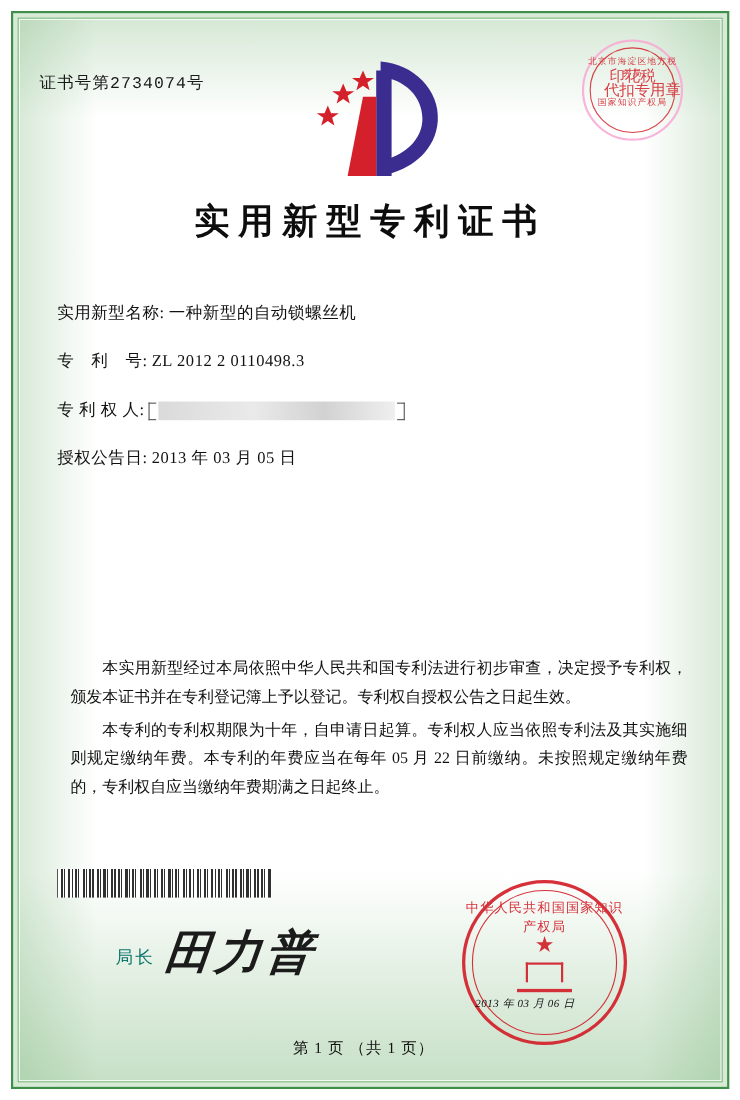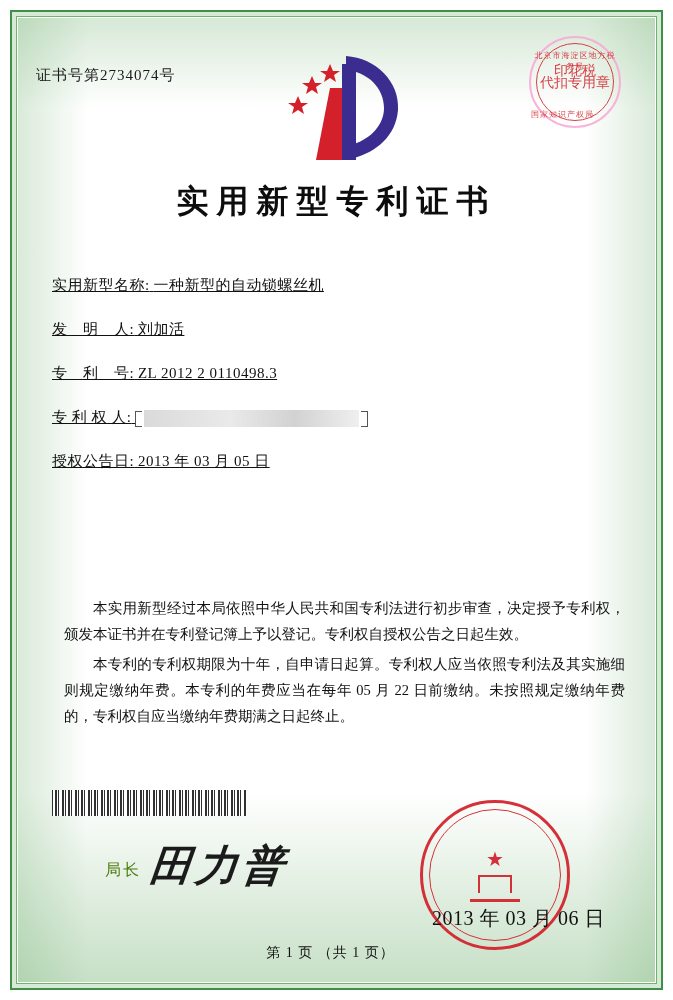--- a/index.html
+++ b/index.html
@@ -63,20 +63,21 @@
 
   
   .cert-no {
     position: absolute;
     left: 36px;
     top: 66px;
     font-size: 15px;
     letter-spacing: 1px;
     color: #1a1a1a;
     white-space: nowrap;
+    font-family: Liberation Mono, monospace;
   }
 
   
   .logo {
     position: absolute;
     left: 268px;
     top: 48px;
     width: 150px;
     height: 120px;
   }
@@ -103,32 +104,32 @@
   .stamp-tax .txt {
     position: absolute;
     left: 0; right: 0;
     text-align: center;
     font-size: 14px;
     line-height: 10px;
     font-family: "Liberation Serif", serif;
     letter-spacing: 0;
   }
   .stamp-tax .txt.l1 { top: 28px; }
-  .stamp-tax .txt.l2 { top: 40px; }
+  .stamp-tax .txt.l2 { top: 40px; text-align: right; }
   .stamp-tax .arc-top,
   .stamp-tax .arc-bottom,
   .stamp-tax .arc-left,
   .stamp-tax .arc-right {
     position: absolute;
     font-size: 8px;
     letter-spacing: 1px;
     color: #d3202a;
   }
   .stamp-tax .arc-top { top: 12px; left: 0; right: 0; text-align: center; }
-  .stamp-tax .arc-bottom { bottom: 6px; left: 0; right: 0; }
+  .stamp-tax .arc-bottom { bottom: 28px; left: 0; right: 0; text-align: center; }
 
   
   .title {
     position: absolute;
     left: 0; right: 0;
     top: 180px;
     text-align: center;
     font-size: 32px;
     font-weight: bold;
     letter-spacing: 8px;
@@ -142,21 +143,20 @@
     left: 52px;
     right: 52px;
     top: 275px;
     font-size: 15px;
     color: #111;
   }
   .field {
     margin-bottom: 24px;
     white-space: nowrap;
     line-height: 20px;
-    text-decoration: underline;
   }
   .field .lbl { letter-spacing: 0.5px; }
   .field .val { letter-spacing: 0.5px; }
 
   .redacted {
     display: inline-block;
     vertical-align: middle;
     width: 215px;
     height: 17px;
     background: linear-gradient(to right,
@@ -210,21 +210,21 @@
     );
     opacity: .9;
   }
 
   
   .sig-label {
     position: absolute;
     left: 105px;
     top: 860px;
     font-size: 16px;
-    color: #4d7c0f;
+    color: #0f766e;
     letter-spacing: 2px;
   }
   .signature {
     position: absolute;
     left: 150px;
     top: 838px;
     font-size: 42px;
     color: #1b1b1b;
     font-family: "Liberation Serif", "DejaVu Serif", serif;
     font-style: italic;
@@ -282,23 +282,24 @@
     position: absolute;
     left: 8px; right: 8px; top: 10px;
     height: 16px;
     border: 2px solid #d3202a;
     border-bottom: none;
   }
   .seal-date {
     position: absolute;
     left: 432px;
     top: 905px;
-    font-size: 20px;
+    font-size: 10px;
     color: #111;
     letter-spacing: 0.5px;
+    font-style: italic;
   }
 
   
   .footer {
     position: absolute;
     left: 0; right: 12px;
     bottom: 38px;
     text-align: center;
     font-size: 14px;
     color: #111;
@@ -340,24 +341,20 @@
     <div class="txt l2">代扣专用章</div>
     <div class="arc-bottom">国家知识产权局</div>
   </div>
 
   <div class="title">实用新型专利证书</div>
 
   <div class="fields">
     <div class="field">
       <span class="lbl">实用新型名称:</span>
       <span class="val">一种新型的自动锁螺丝机</span>
-    </div>
-    <div class="field">
-      <span class="lbl">发　明　人:</span>
-      <span class="val">刘加活</span>
     </div>
     <div class="field">
       <span class="lbl">专　利　号:</span>
       <span class="val">ZL 2012 2 0110498.3</span>
     </div>
     <div class="field">
       <span class="lbl">专 利 权 人:</span>
       <span class="bracket-l"></span><span class="redacted"></span><span class="bracket-r"></span>
     </div>
     <div class="field">
@@ -371,20 +368,21 @@
     <p>本专利的专利权期限为十年，自申请日起算。专利权人应当依照专利法及其实施细则规定缴纳年费。本专利的年费应当在每年 05 月 22 日前缴纳。未按照规定缴纳年费的，专利权自应当缴纳年费期满之日起终止。</p>
   </div>
 
   <div class="barcode"></div>
 
   <div class="sig-label">局长</div>
   <div class="signature">田力普</div>
 
   <div class="seal">
     <div class="ring2"></div>
+    <div class="seal-top">中华人民共和国国家知识产权局</div>
     <div class="seal-star">★</div>
     <div class="seal-emblem"></div>
   </div>
   <div class="seal-date">2013 年 03 月 06 日</div>
 
   <div class="footer">第 1 页 （共 1 页）</div>
 
 </div>
 
 </body></html>

